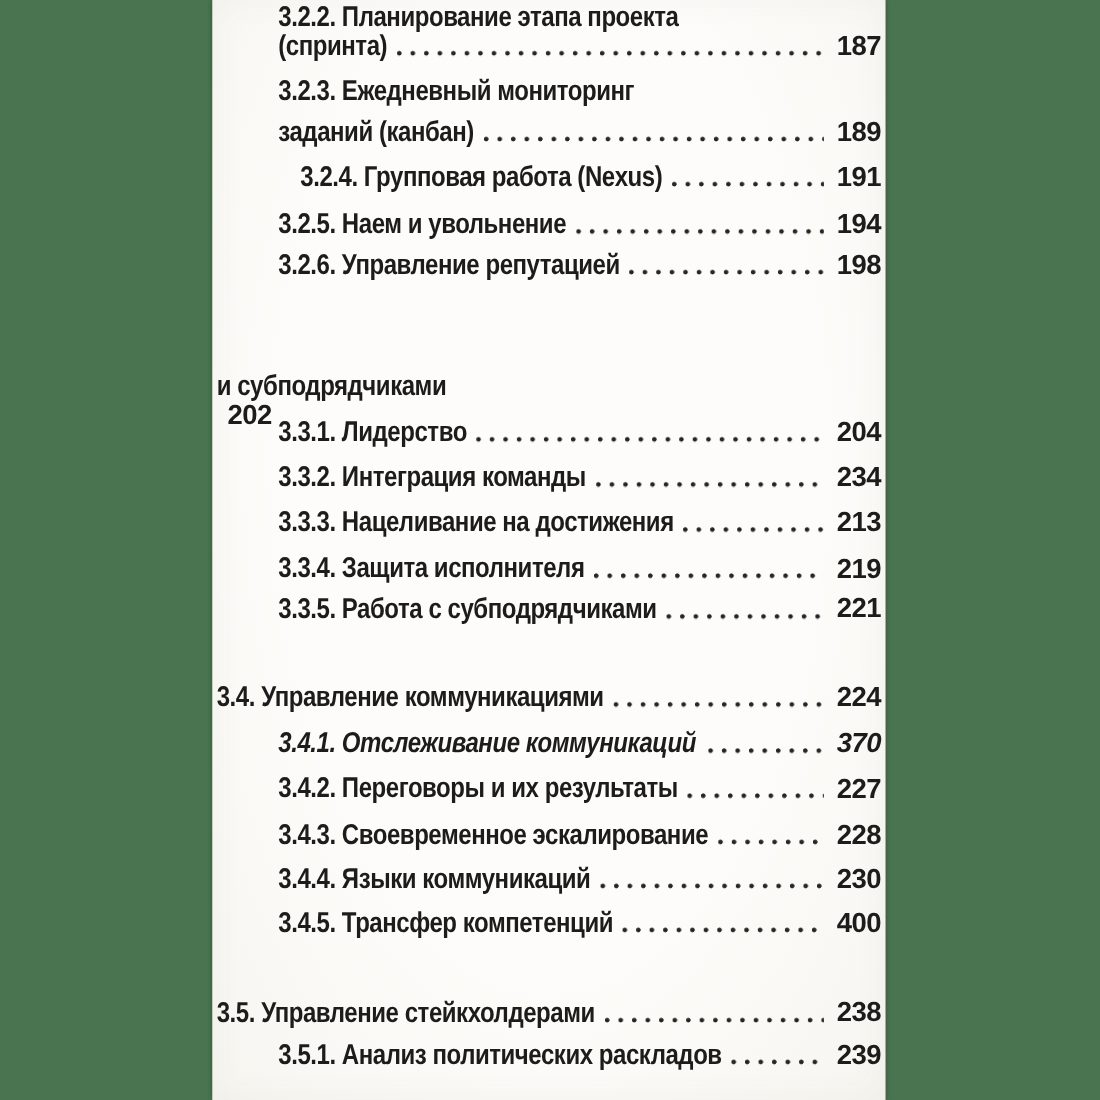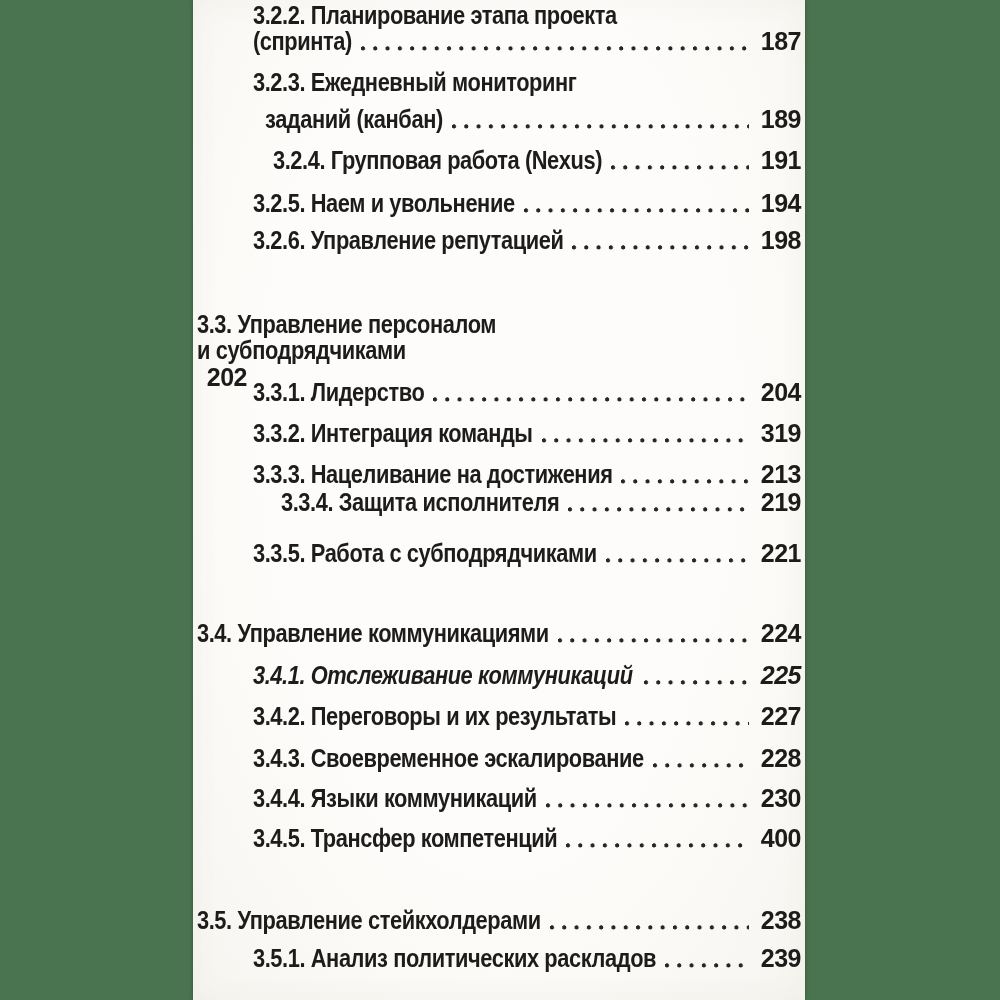--- a/index.html
+++ b/index.html
@@ -50,82 +50,79 @@
           <span class="t-title" style="transform: scaleX(0.84); transform-origin: left center; margin-right: -87.68px;">3.2.2. Планирование этапа проекта</span>
         </div>
         <div class="toc-row level-2" style="top: 28px;">
           <span class="t-title" style="transform: scaleX(0.84); transform-origin: left center; margin-right: -18.84px;">(спринта)</span>
           <span class="dot-leader"></span>
           <span class="t-page">187</span>
         </div>
         <div class="toc-row level-2 no-page" style="top: 69px;">
           <span class="t-title" style="transform: scaleX(0.84); transform-origin: left center; margin-right: -87.68px;">3.2.3. Ежедневный мониторинг</span>
         </div>
-        <div class="toc-row level-2" style="top: 106px; margin-left: 12px;">
+        <div class="toc-row level-2" style="top: 106px;">
           <span class="t-title" style="transform: scaleX(0.84); transform-origin: left center; margin-right: -33.86px;">заданий (канбан)</span>
           <span class="dot-leader"></span>
           <span class="t-page">189</span>
         </div>
         <div class="toc-row level-2" style="top: 147px; margin-left: 20px;">
           <span class="t-title" style="transform: scaleX(0.84); transform-origin: left center; margin-right: -62.675px;">3.2.4. Групповая работа (Nexus)</span>
           <span class="dot-leader"></span>
           <span class="t-page">191</span>
         </div>
         <div class="toc-row level-2" style="top: 190px;">
           <span class="t-title" style="transform: scaleX(0.84); transform-origin: left center; margin-right: -49.8325px;">3.2.5. Наем и увольнение</span>
           <span class="dot-leader"></span>
           <span class="t-page">194</span>
         </div>
         <div class="toc-row level-2" style="top: 227px;">
           <span class="t-title" style="transform: scaleX(0.84); transform-origin: left center; margin-right: -59.1325px;">3.2.6. Управление репутацией</span>
           <span class="dot-leader"></span>
           <span class="t-page">198</span>
         </div>
-        <div class="toc-row level-1 no-page" style="top: 311px;">
-          <span class="t-title" style="transform: scaleX(0.84); transform-origin: left center; margin-right: -96.64px;">3.3. Управление персоналом</span>
-        </div>
         <div class="toc-row level-1" style="top: 337px; flex-direction: column;">
           <span class="t-title" style="transform: scaleX(0.84); transform-origin: left center; margin-right: -39.7475px;">и субподрядчиками</span>
           <span class="dot-leader"></span>
           <span class="t-page">202</span>
         </div>
         <div class="toc-row level-2" style="top: 379px;">
           <span class="t-title" style="transform: scaleX(0.84); transform-origin: left center; margin-right: -32.65px;">3.3.1. Лидерство</span>
           <span class="dot-leader"></span>
           <span class="t-page">204</span>
         </div>
         <div class="toc-row level-2" style="top: 420px;">
           <span class="t-title" style="transform: scaleX(0.84); transform-origin: left center; margin-right: -53.26px;">3.3.2. Интеграция команды</span>
           <span class="dot-leader"></span>
-          <span class="t-page">319</span>
+          <span class="t-page">234</span>
         </div>
         <div class="toc-row level-2" style="top: 461px;">
           <span class="t-title" style="transform: scaleX(0.84); transform-origin: left center; margin-right: -68.4725px;">3.3.3. Нацеливание на достижения</span>
           <span class="dot-leader"></span>
           <span class="t-page">213</span>
         </div>
-        <div class="toc-row level-2" style="top: 489px; margin-left: 28px;">
+        <div class="toc-row level-2" style="top: 503px;">
           <span class="t-title" style="transform: scaleX(0.84); transform-origin: left center; margin-right: -53.0125px;">3.3.4. Защита исполнителя</span>
           <span class="dot-leader"></span>
           <span class="t-page">219</span>
         </div>
         <div class="toc-row level-2" style="top: 540px; align-items: center;">
           <span class="t-title" style="transform: scaleX(0.84); transform-origin: left center; margin-right: -65.495px;">3.3.5. Работа с субподрядчиками</span>
           <span class="dot-leader"></span>
           <span class="t-page">221</span>
         </div>
         <div class="toc-row level-1" style="top: 620px;">
           <span class="t-title" style="transform: scaleX(0.84); transform-origin: left center; margin-right: -67.005px;">3.4. Управление коммуникациями</span>
           <span class="dot-leader"></span>
           <span class="t-page">224</span>
         </div>
         <div class="toc-row level-2" style="top: 662px; font-style: italic;">
           <span class="t-title" style="transform: scaleX(0.84); transform-origin: left center; margin-right: -70.31px;">3.4.1. Отслеживание коммуникаций</span>
           <span class="dot-leader"></span>
-          <span class="t-page">225</span>
+          <span class="t-page">370</span>
         </div>
         <div class="toc-row level-2" style="top: 703px;">
           <span class="t-title" style="transform: scaleX(0.84); transform-origin: left center; margin-right: -69.1875px;">3.4.2. Переговоры и их результаты</span>
           <span class="dot-leader"></span>
           <span class="t-page">227</span>
         </div>
         <div class="toc-row level-2" style="top: 745px;">
           <span class="t-title" style="transform: scaleX(0.84); transform-origin: left center; margin-right: -74.425px;">3.4.3. Своевременное эскалирование</span>
           <span class="dot-leader"></span>
           <span class="t-page">228</span>

